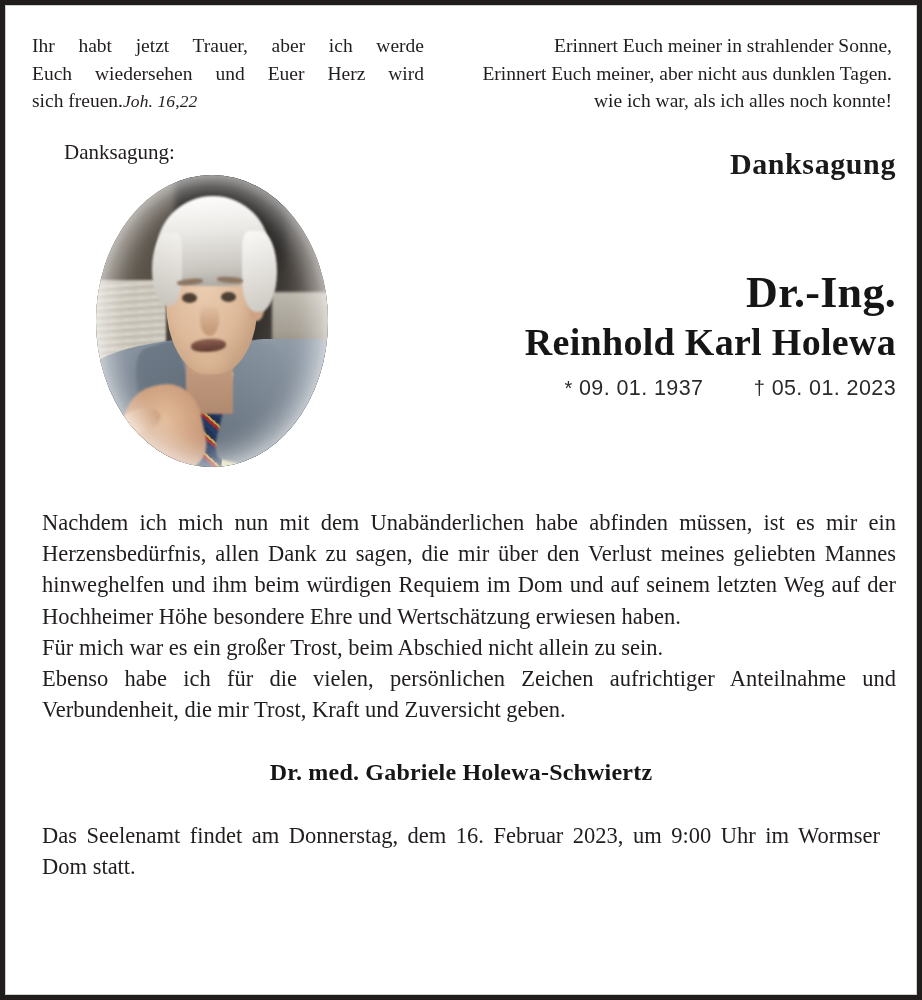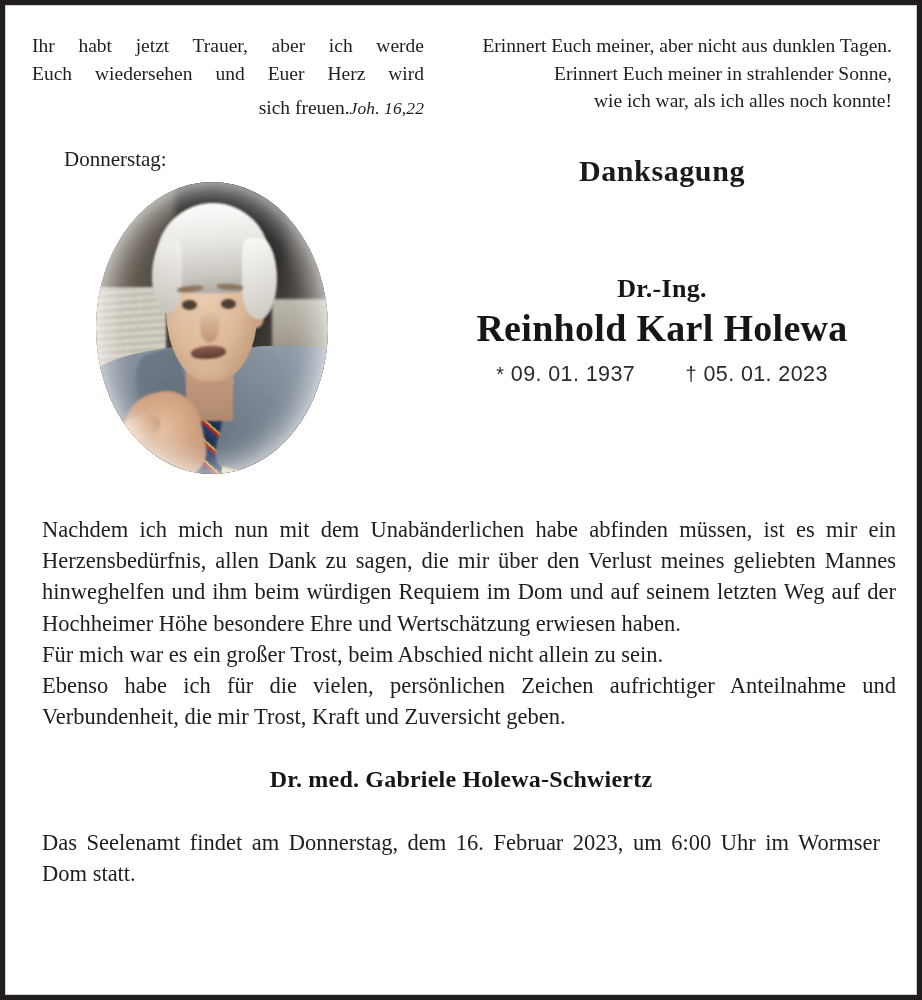--- a/index.html
+++ b/index.html
@@ -51,24 +51,23 @@
     text-align: justify;
     text-align-last: left;
   }
   .quote-left .q-line {
     display: block;
     text-align: justify;
     text-align-last: justify;
   }
   .quote-left .q-last {
     display: flex;
-    justify-content: flex-end;
+    justify-content: flex-start;
     align-items: baseline;
     text-align-last: left;
-    margin-top: 7px;
   }
   .ref {
     font-style: italic;
     font-size: 17.5px;
     letter-spacing: 0.1px;
   }
   .quote-right {
     flex: 1;
     text-align: right;
   }
@@ -293,35 +292,35 @@
     background: radial-gradient(ellipse at center,
       rgba(255,255,255,0) 62%,
       rgba(255,255,255,0.55) 79%,
       rgba(255,255,255,1) 92%);
     pointer-events: none;
   }
 
   
   .mid-right {
     flex: 1;
-    text-align: center;
+    text-align: right;
     padding-top: 4px;
   }
   .danksagung {
     font-size: 30px;
     font-weight: bold;
     letter-spacing: 0.6px;
     color: #1a1a1a;
     margin-top: 6px;
   }
   .name-block {
     margin-top: 86px;
   }
   .name-title {
-    font-size: 26px;
+    font-size: 44px;
     font-weight: bold;
     letter-spacing: 0.3px;
     line-height: 1.16;
     color: #161616;
   }
   .name-full {
     font-size: 38px;
     font-weight: bold;
     letter-spacing: 0.3px;
     line-height: 1.16;
@@ -384,31 +383,31 @@
       <div class="quote quote-left">
         <span class="q-line">Ihr habt jetzt Trauer, aber ich werde</span>
         <span class="q-line">Euch wiedersehen und Euer Herz wird</span>
         <span class="q-last">
           <span>sich freuen.</span>
           <span class="ref">Joh. 16,22</span>
         </span>
       </div>
 
       <div class="quote quote-right">
+        <span class="q-line">Erinnert Euch meiner in strahlender Sonne,</span>
         <span class="q-line">Erinnert Euch meiner, aber nicht aus dunklen Tagen.</span>
-        <span class="q-line">Erinnert Euch meiner in strahlender Sonne,</span>
         <span class="q-line">wie ich war, als ich alles noch konnte!</span>
       </div>
 
     </div>
 
     <div class="mid">
 
       <div class="mid-left">
-        <div class="unvergessen">Donnerstag:</div>
+        <div class="unvergessen">Danksagung:</div>
 
         <div class="portrait-wrap">
           <div class="portrait">
             <div class="ph-bg"></div>
             <div class="ph-bg-dark"></div>
             <div class="ph-papers"></div>
             <div class="ph-shelf"></div>
             <div class="ph-jacket"></div>
             <div class="ph-jacket-r"></div>
             <div class="ph-shirt"></div>
@@ -459,16 +458,16 @@
     </div>
 
     <div class="body-text">
       <p>Nachdem ich mich nun mit dem Unabänderlichen habe abfinden müssen, ist es mir ein Herzensbedürfnis, allen Dank zu sagen, die mir über den Verlust meines geliebten Mannes hinweghelfen und ihm beim würdigen Requiem im Dom und auf seinem letzten Weg auf der Hochheimer Höhe besondere Ehre und Wertschätzung erwiesen haben.</p>
       <p class="single">Für mich war es ein großer Trost, beim Abschied nicht allein zu sein.</p>
       <p>Ebenso habe ich für die vielen, persönlichen Zeichen aufrichtiger Anteilnahme und Verbundenheit, die mir Trost, Kraft und Zuversicht geben.</p>
     </div>
 
     <div class="signature">Dr. med. Gabriele Holewa-Schwiertz</div>
 
-    <div class="closing">Das Seelenamt findet am Donnerstag, dem 16. Februar 2023, um 6:00 Uhr im Wormser Dom statt.</div>
+    <div class="closing">Das Seelenamt findet am Donnerstag, dem 16. Februar 2023, um 9:00 Uhr im Wormser Dom statt.</div>
 
   </div>
 </div>
 
 </body></html>

